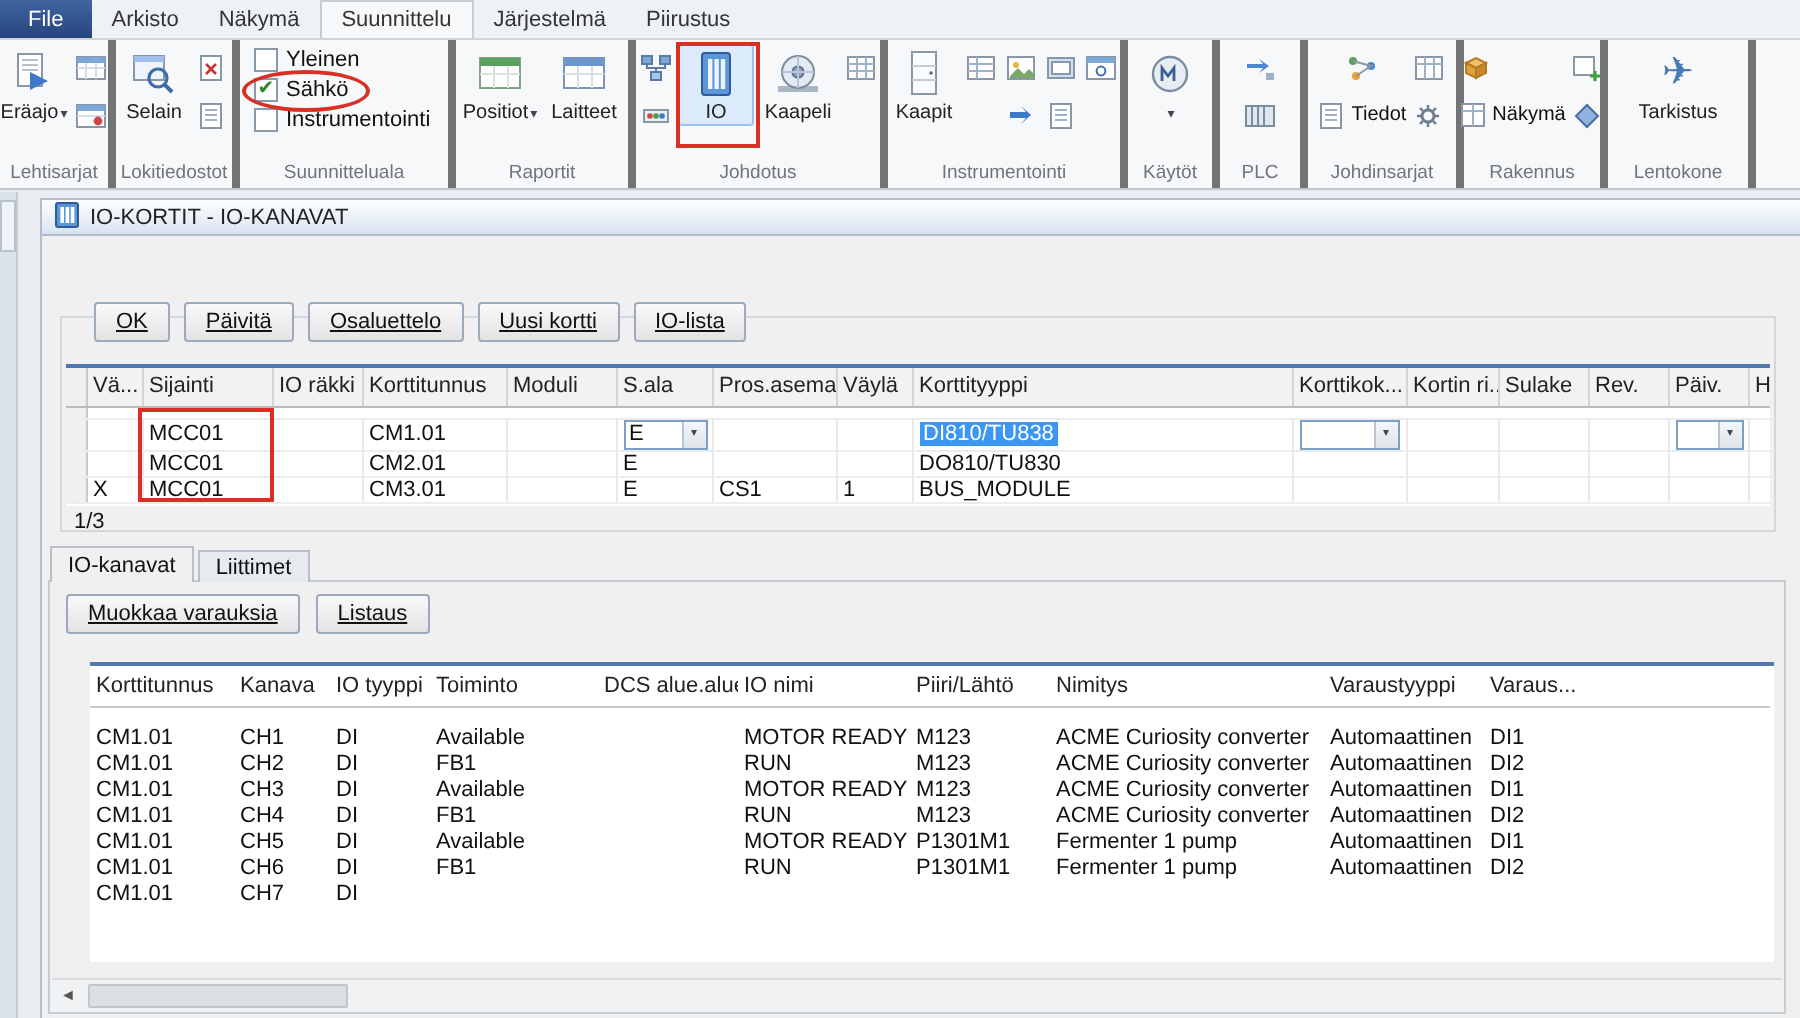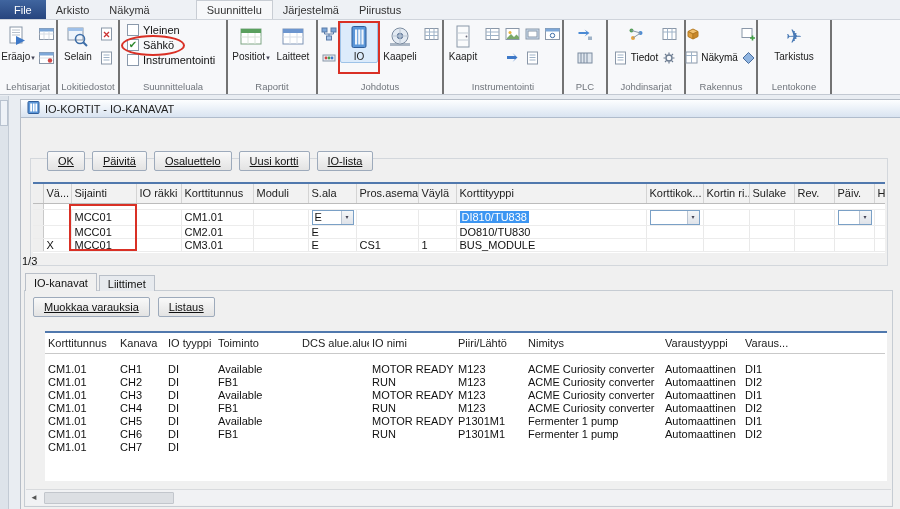--- a/index.html
+++ b/index.html
@@ -5,26 +5,26 @@
 * { margin:0; padding:0; box-sizing:border-box; }
 html,body { width:900px; height:509px; }
 body { position:relative; overflow:hidden; background:#e9edf2; color:#111;
        font-family:"Liberation Sans","DejaVu Sans",sans-serif; font-size:11px; }
 
 
 .ribbon-tabs { position:absolute; top:0; left:0; right:0; height:20px; background:#eef1f5;
                border-bottom:1px solid #cfd4db; display:flex; align-items:stretch; }
 .rtab { padding:0 10px; display:flex; align-items:center; color:#333; cursor:default; }
 .rtab.file { background:linear-gradient(#40659f,#27457e); color:#fff; padding:0 14px; }
-.rtab.active { background:#f7f8fa; border:1px solid #c8cdd4; border-bottom:none;margin-left:36px; }
+.rtab.active { background:#f7f8fa; border:1px solid #c8cdd4; border-bottom:none; }
 
 
 .ribbon-body { position:absolute; top:20px; left:0; right:0; height:75px; background:#f7f8fa;
                border-bottom:1px solid #c3c9d2; display:flex; }
-.rgroup { border-right:2px solid #737373; display:flex; flex-direction:column; padding:2px 1px 0; flex:none; }
+.rgroup { border-right:4px solid #737373; display:flex; flex-direction:column; padding:2px 1px 0; flex:none; }
 .rg-content { flex:1; display:flex; align-items:flex-start; justify-content:center; gap:2px; }
 .rg-content.col { flex-direction:column; align-items:stretch; justify-content:flex-start; gap:0; }
 .rg-label { text-align:center; font-size:9.5px; color:#70757c; height:13px; line-height:12px;
             white-space:nowrap; overflow:hidden; }
 .big-btn { display:flex; flex-direction:column; align-items:center; padding-top:1px;
            border:1px solid transparent; border-radius:2px; }
 .big-btn.active { background:#dcebfb; border-color:#9ec3e8; }
 .bb-label { font-size:10px; color:#222; white-space:nowrap; line-height:11px; text-align:center; margin-top:1px; }
 .bicon { height:26px; display:flex; align-items:center; justify-content:center; }
 .da { font-size:7px; color:#445; margin-left:1px; }
@@ -66,21 +66,21 @@
            white-space:nowrap; overflow:hidden; height:12px; line-height:12px; }
 .grid td.gut, .grid th.gut { background:#efefef; border-right:1px solid #c9c9c9; }
 tr.blank td { height:6px; border-bottom:1px solid #ececec; }
 tr.r1 td { height:16px; }
 .selcell { background:#3d96f2; color:#fff; padding:0 2px; }
 .combo { display:inline-flex; align-items:center; border:1px solid #7aa0c6; background:#fff; height:15px; vertical-align:middle; }
 .combo-val { flex:1; padding:0 2px; min-width:10px; font-size:11px; line-height:13px; }
 .combo-btn { width:12px; height:13px; background:linear-gradient(#f4f6f8,#dfe3e9); border-left:1px solid #b9c4d2;
              font-size:6px; display:flex; align-items:center; justify-content:center; color:#445; flex:none; }
 .cw42{width:42px}.cw50{width:50px}.cw34{width:34px}
-.pager { position:absolute; left:1px; top:137px; font-size:11px; color:#111; }
+.pager { position:absolute; left:16px; top:137px; font-size:11px; color:#111; }
 
 
 .tab-strip { position:absolute; left:4px; top:155px; height:18px; display:flex; align-items:flex-end; z-index:3; }
 .vtab { height:16px; padding:0 8px; display:flex; align-items:center; font-size:11px; border:1px solid #b9bfc8;
         background:#e7eaee; border-bottom:none; margin-right:2px; }
 .vtab.active { background:#f0f0f0; height:18px; }
 .panel2 { position:absolute; left:3px; right:7px; top:172px; bottom:2px; border:1px solid #c6ccd3; background:#f0f0f0; }
 .btn-row2 { position:absolute; left:8px; top:6px; display:flex; gap:8px; }
 
 
@@ -361,20 +361,34 @@
               <rect x="0.5" y="1.5" width="14" height="11" fill="#fff" stroke="#8a97a8"></rect>
               <rect x="0.5" y="1.5" width="14" height="3" fill="#7da7d8"></rect>
               <circle cx="7.5" cy="8.5" r="2.2" fill="none" stroke="#3e6ea8"></circle>
             </svg>
           </span>
       </div>
     </div>
     <div class="rg-label">Instrumentointi</div>
   </div>
 
+  <div class="rgroup" style="width:46px">
+    <div class="rg-content">
+      <div class="big-btn w36">
+        <span class="bicon">
+            <svg width="22" height="22" viewBox="0 0 22 22">
+              <circle cx="11" cy="11" r="8.5" fill="#e8edf3" stroke="#7c8ca0" stroke-width="1.2"></circle>
+              <path d="M7 14.5 V8 l3 4 3 -4 v6.5" fill="none" stroke="#3e5f94" stroke-width="1.4"></path>
+            </svg>
+          </span>
+        <span class="bb-label"><span class="da">▾</span></span>
+      </div>
+    </div>
+    <div class="rg-label">Käytöt</div>
+  </div>
 
   <div class="rgroup" style="width:44px">
     <div class="rg-content">
       <div class="small-col">
         <span class="sicon">
             <svg width="16" height="14" viewBox="0 0 16 14">
               <path d="M1.5 5 h8 l-2 -2.5 5 3.5 -5 3.5 2 -2.5 h-8 z" fill="#4a8ad4"></path>
               <rect x="11" y="9.5" width="4" height="3.5" fill="#9fb3c8"></rect>
             </svg>
           </span>

